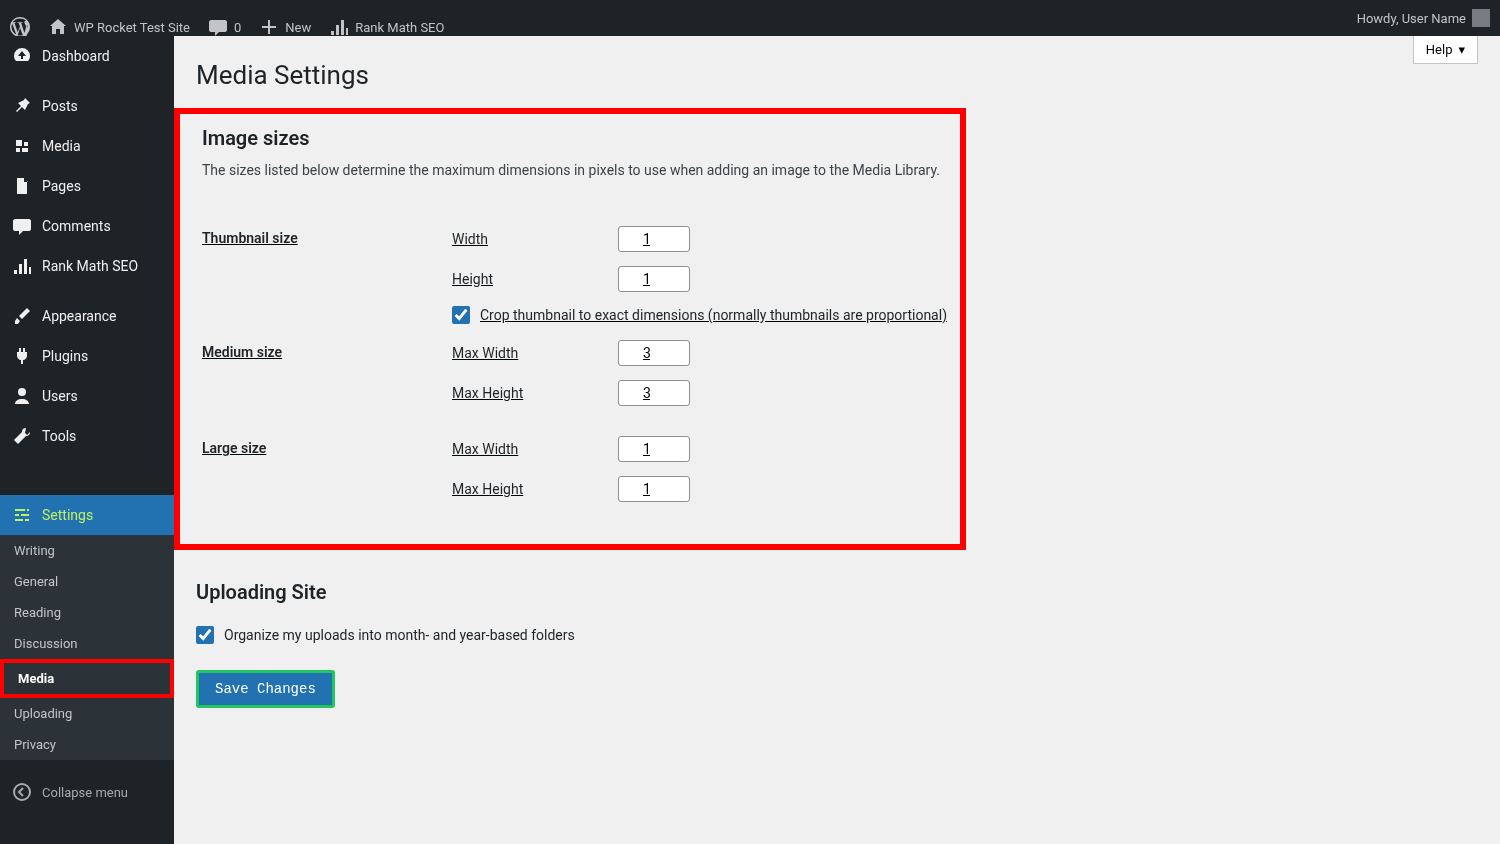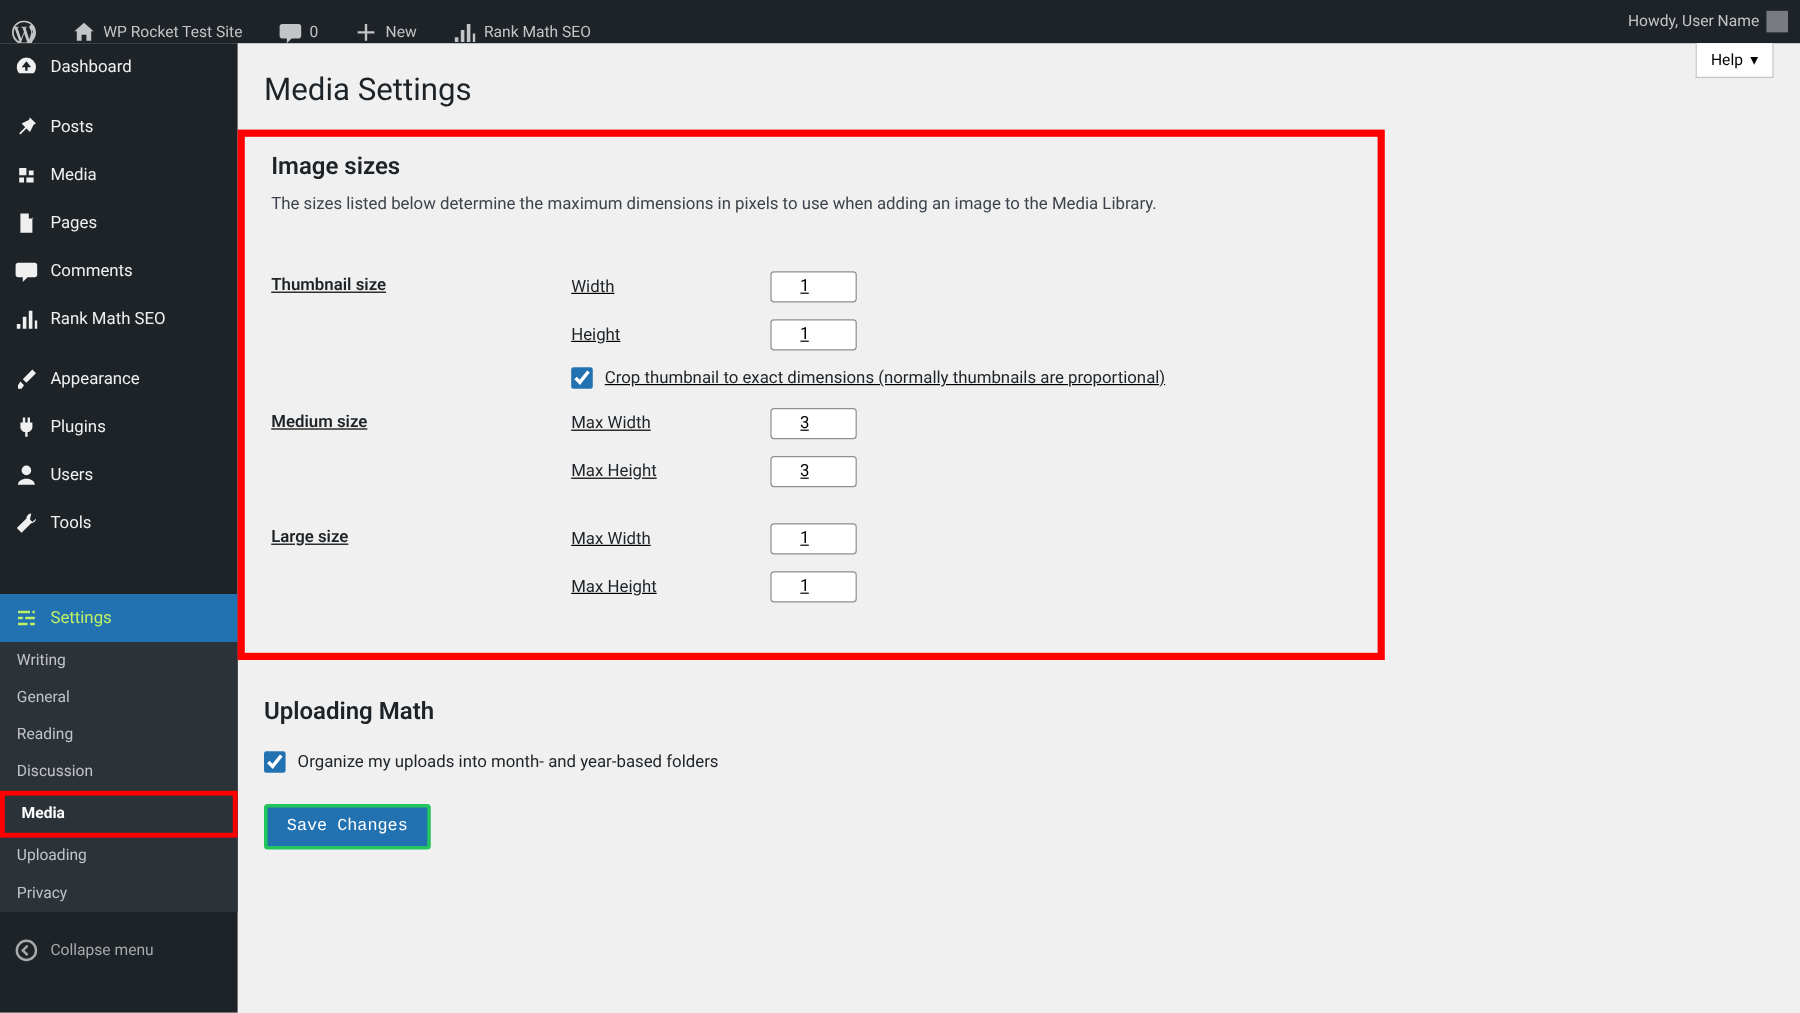--- a/index.html
+++ b/index.html
@@ -1,40 +1,40 @@
 <!DOCTYPE html>
 <html><head>
 <meta charset="utf-8">
 <style>
 * { margin: 0; padding: 0; box-sizing: border-box; font-family: -apple-system, BlinkMacSystemFont, "Segoe UI", Roboto, Helvetica, Arial, sans-serif; }
 body { background: #f0f0f1; }
 .toolbar { background: #1d2327; color: #c3c4c7; height: 36px; display: flex; align-items: center; padding: 0 10px; font-size: 13px; justify-content: space-between; }
-.toolbar-left { display: flex; align-items: flex-end; gap: 30px; margin-top: 18px; }
+.toolbar-left { display: flex; align-items: flex-end; gap: 18px; margin-top: 18px; }
 .toolbar-item { display: flex; align-items: center; gap: 6px; cursor: pointer; }
 .toolbar-right { display: flex; align-items: center; gap: 8px; }
 .avatar-box { width: 18px; height: 18px; background: #787c82; }
 
 .layout { display: flex; min-height: calc(100vh - 36px); }
-.sidebar { width: 198px; background: #1d2327; color: #fff; font-size: 14px; }
+.sidebar { width: 174px; background: #1d2327; color: #fff; font-size: 14px; }
 .menu-item { display: flex; align-items: center; gap: 10px; padding: 10px 12px; cursor: pointer; color: #f0f0f1; }
 .menu-item.active { background: #2271b1; color: #bef264; position: relative; margin-top: 39px; }
 .menu-item.active::after { content: ''; position: absolute; right: -8px; top: 50%; transform: translateY(-50%); border: 8px solid transparent; border-right-color: #f0f0f1; }
 .menu-sep { height: 10px; }
 .submenu { background: #2c3338; }
 .submenu-item { padding: 8px 12px 8px 14px; cursor: pointer; font-size: 13px; color: #c3c4c7; }
 .submenu-item.current { font-weight: bold; color: #fff; }
 .collapse { display: flex; align-items: center; gap: 10px; padding: 12px; color: #a7aaad; cursor: pointer; font-size: 13px; }
 
 .content { flex: 1; padding: 10px 22px 40px; position: relative; }
 .help-btn { position: absolute; top: 0; right: 22px; background: #fff; border: 1px solid #c3c4c7; border-top: none; padding: 6px 12px; font-size: 13px; cursor: pointer; display: flex; align-items: center; gap: 6px; }
 h1 { font-size: 26px; font-weight: 400; color: #1d2327; margin: 14px 0 18px; }
 h2 { font-size: 20px; font-weight: 600; color: #1d2327; margin-bottom: 12px; }
 .desc { color: #3c434a; font-size: 14px; margin-bottom: 40px; }
 
-.highlight-box { border: 6px solid #ff0000; padding: 12px 0 20px 0; margin-left: -22px; padding-left: 22px; width: 956px; }
+.highlight-box { border: 6px solid #ff0000; padding: 12px 0 20px 0; margin-left: -22px; padding-left: 22px; width: 792px; }
 .red-box-sidebar { border: 4px solid #ff0000; }
 
 .form-table { border-collapse: collapse; text-decoration: underline; }
 .form-table th { text-align: left; vertical-align: top; padding: 12px 10px 12px 0; width: 250px; font-weight: 600; color: #1d2327; font-size: 14px; }
 .form-table td { padding: 8px 0; }
 .field-row { display: flex; align-items: center; margin-bottom: 14px; font-size: 14px; color: #1d2327; }
 .field-row label { width: 166px; }
 input[type=number] { width: 72px; padding: 4px 24px; border: 1px solid #8c8f94; border-radius: 3px; font-size: 14px; }
 input[type=checkbox] { width: 18px; height: 18px; accent-color: #2271b1; margin-right: 10px; }
 .check-row { display: flex; align-items: center; font-size: 14px; color: #1d2327; }
@@ -234,21 +234,21 @@
               <label>Max Height</label>
               <input type="number" value="1024" style="">
             </div>
           </td>
         </tr>
       </tbody>
         </table>
     </div>
 
     <div class="section2">
-      <h2>Uploading Math</h2>
+      <h2>Uploading Site</h2>
       <div class="check-row" style="margin-top:22px;">
         <input type="checkbox" checked="" style="">
         <span>Organize my uploads into month- and year-based folders</span>
       </div>
     </div>
 
     <button class="submit-btn">Save Changes</button>
   </div>
 </div>
 

